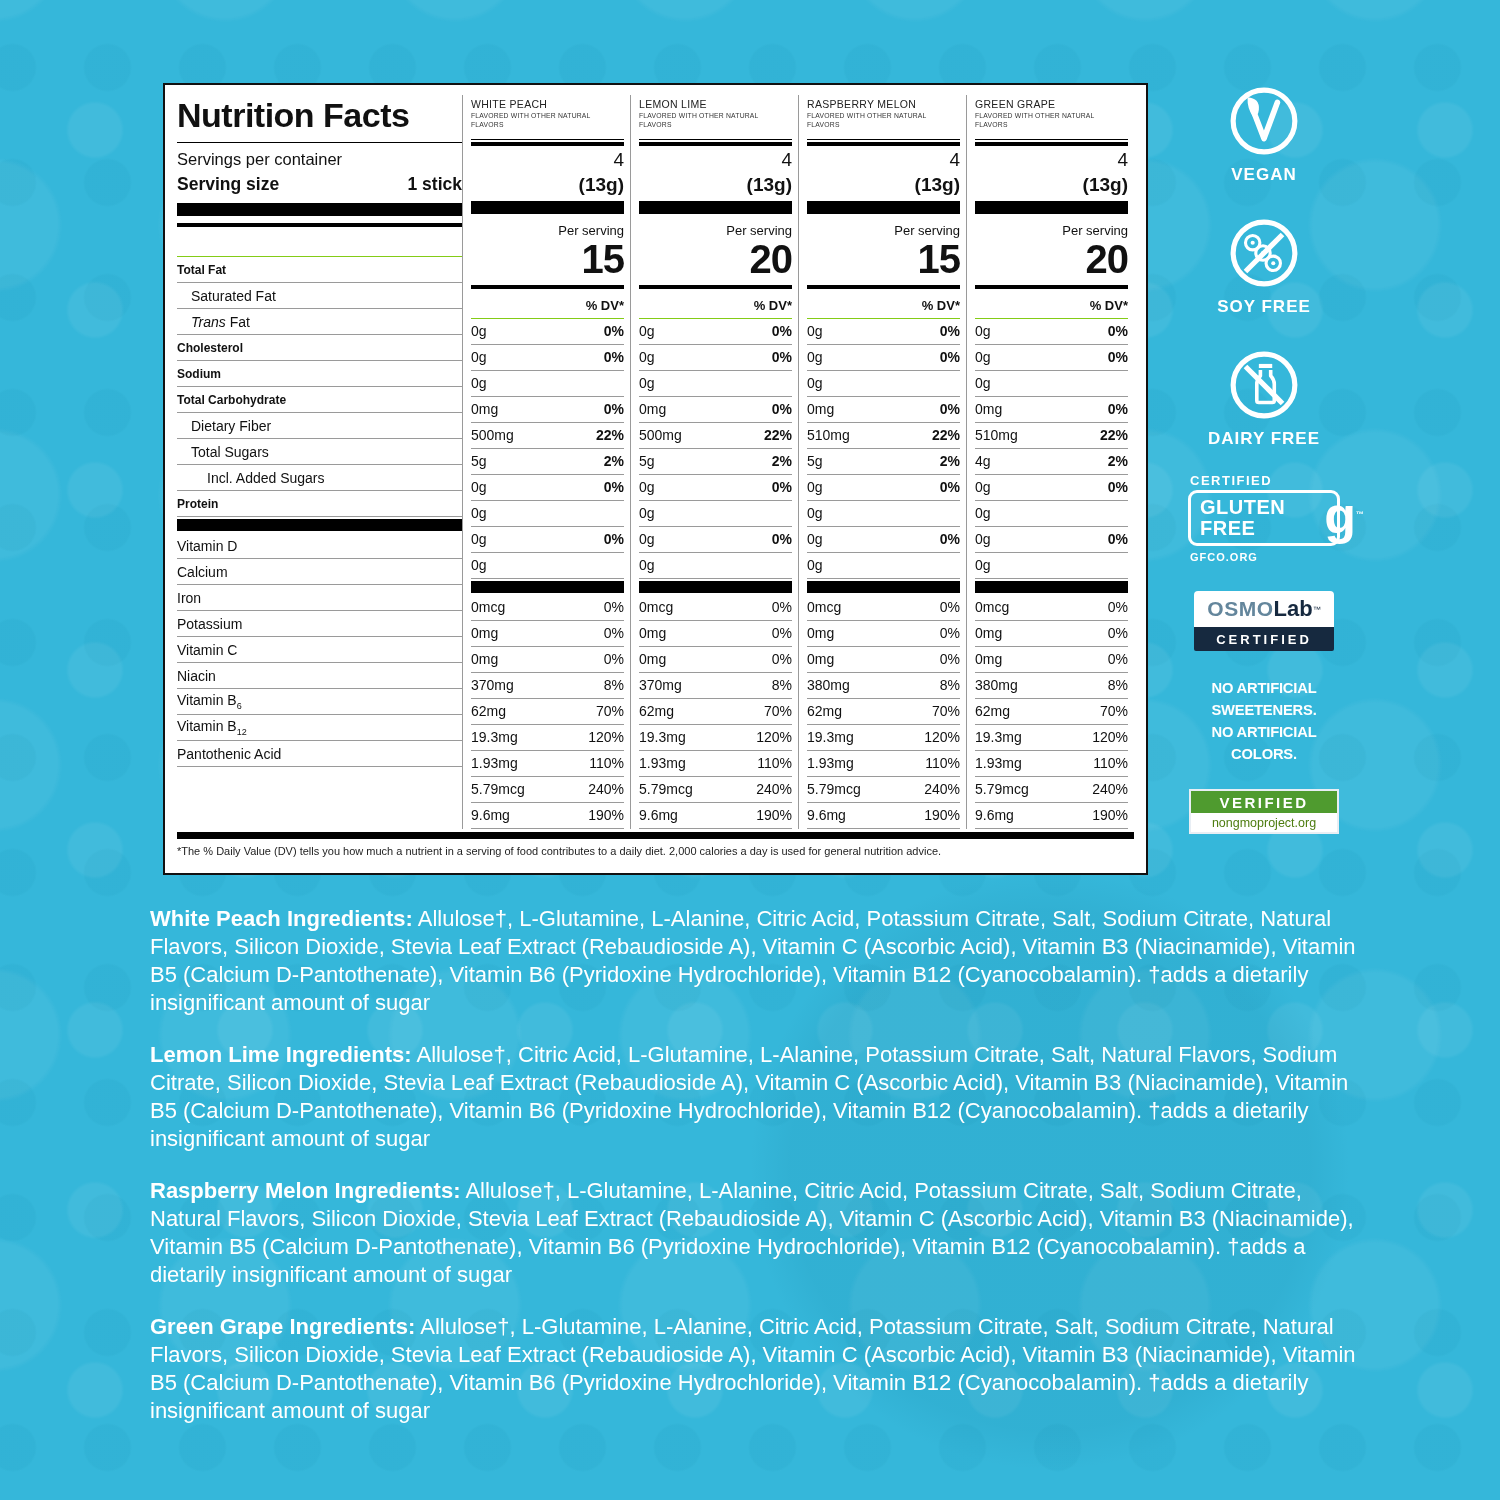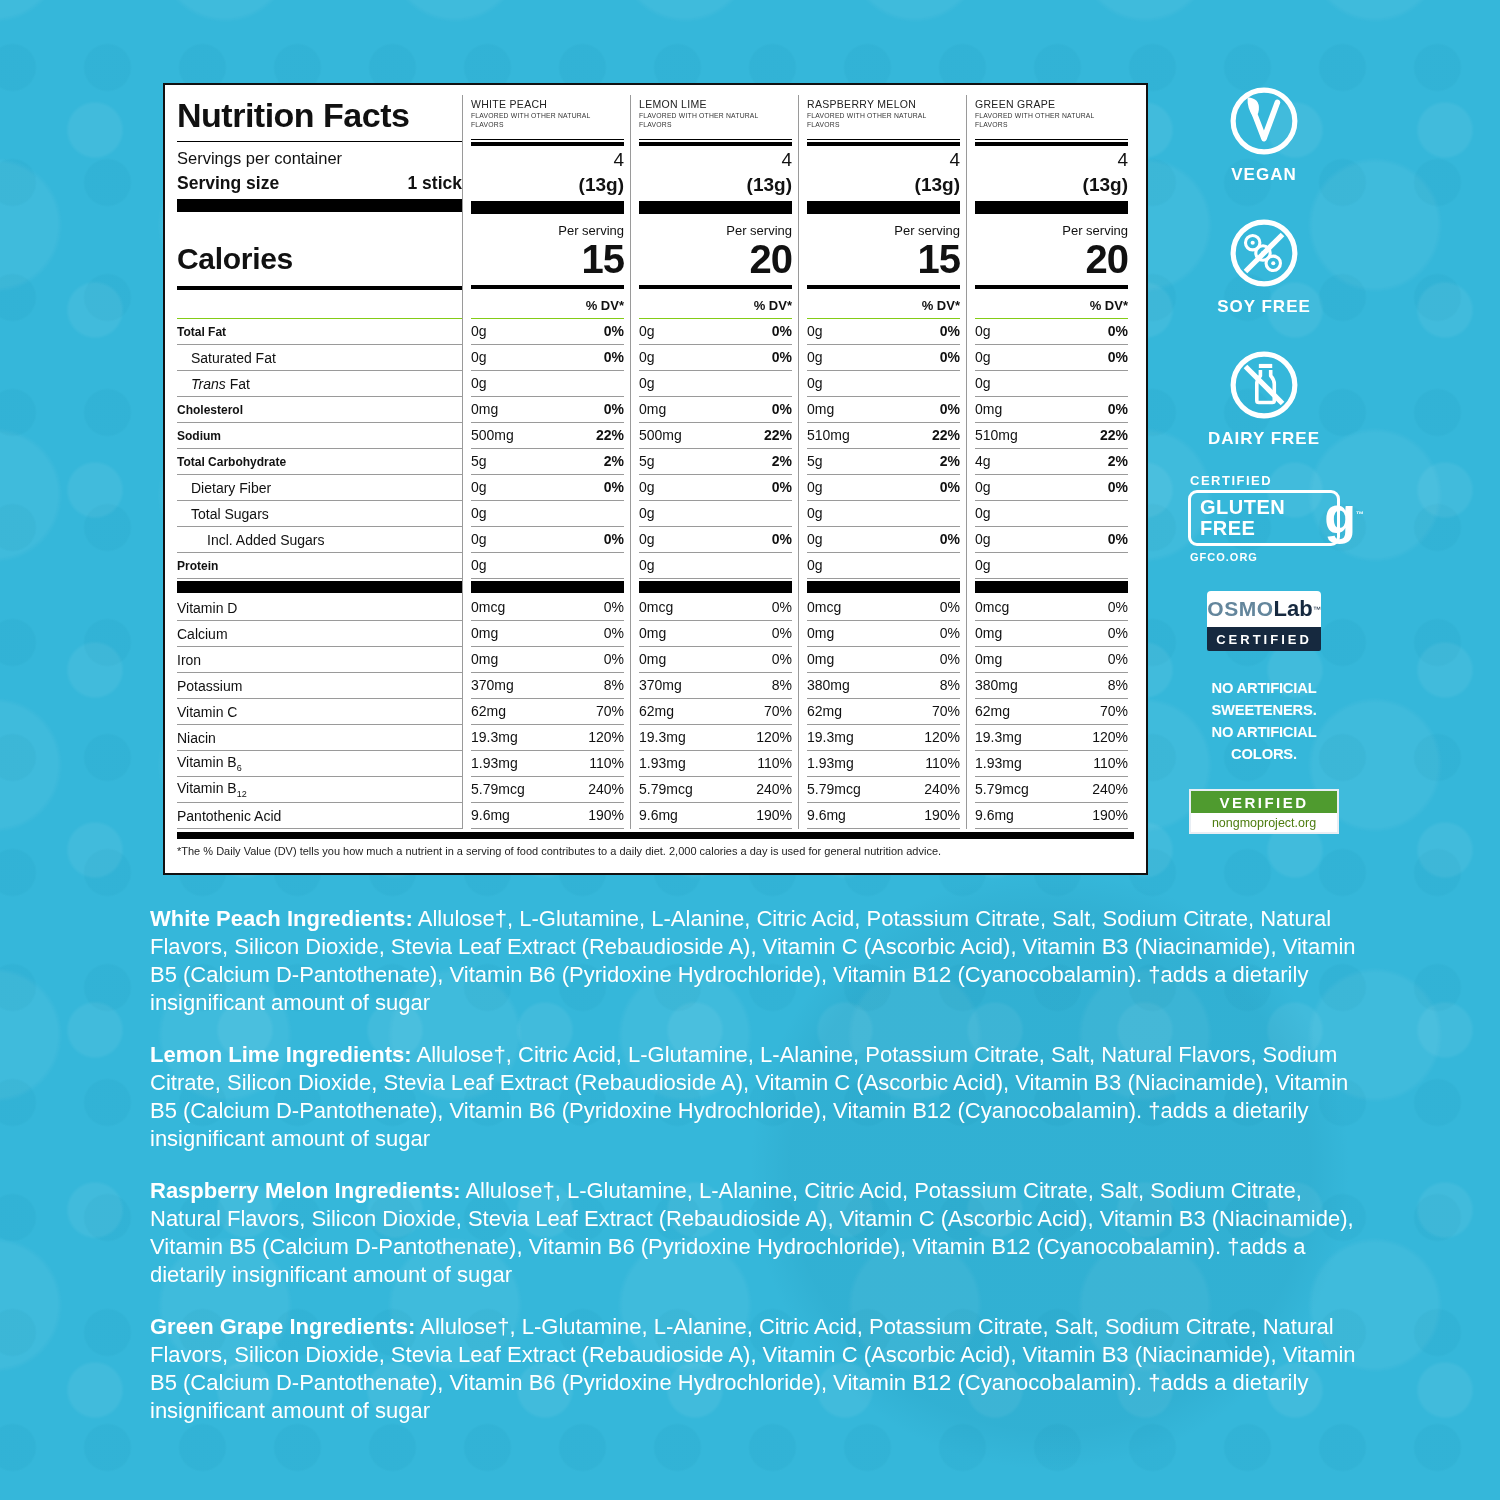--- a/index.html
+++ b/index.html
@@ -70,21 +70,21 @@
   .badge-label{font-size:17px;font-weight:800;letter-spacing:1px;margin-top:8px;text-align:center;}
   .icon-block{display:flex;flex-direction:column;align-items:center;}
   .gf-badge{margin-top:24px;width:152px;color:#fff;}
   .gf-cert{font-size:13px;font-weight:800;letter-spacing:1.5px;margin-left:2px;}
   .gf-box{border:3px solid #fff;border-radius:9px;margin-top:2px;display:flex;align-items:center;padding:4px 6px 4px 9px;gap:33px;}
   .gf-lines{display:flex;flex-direction:column;}
   .gf-l{font-size:20px;font-weight:800;letter-spacing:.5px;line-height:21px;}
   .gf-g{font-size:52px;font-weight:700;line-height:44px;margin-left:6px;margin-top:-6px;}
   .gf-tm{font-size:8px;vertical-align:top;}
   .gf-url{font-size:11px;font-weight:800;letter-spacing:1px;margin-top:5px;margin-left:2px;}
-  .osmo{margin-top:28px;width:114px;}
+  .osmo{margin-top:28px;width:140px;}
   .osmo-top{background:#fff;border-radius:4px 4px 0 0;height:36px;display:flex;align-items:center;justify-content:center;}
   .osmo-brand1{color:#64869c;font-weight:800;font-size:21px;letter-spacing:.5px;}
   .osmo-brand2{color:#16293f;font-weight:800;font-size:22px;}
   .osmo-tm{color:#16293f;font-size:8px;vertical-align:top;}
   .osmo-bot{background:#16293f;height:24px;display:flex;align-items:center;justify-content:center;font-size:13px;font-weight:700;letter-spacing:3px;border-radius:0 0 2px 2px;}
   .claims{margin-top:26px;text-align:center;font-size:15.5px;font-weight:800;line-height:22px;letter-spacing:-.2px;transform:scaleX(.95);width:180px;}
   .ngmo{margin-top:24px;width:150px;background:#fff;border:2px solid #e8eef4;box-sizing:border-box;}
   .ngmo-top{display:flex;height:72px;}
   .ngmo-sky{width:84px;background:#a9cdea;position:relative;overflow:hidden;}
   .ngmo-blue{flex:1;background:#1c4a80;display:flex;flex-direction:column;align-items:center;justify-content:center;line-height:16px;}
@@ -112,23 +112,20 @@
       <div class="h3 left">
         <div class="spc">Servings per container</div>
         <div class="ss-line">
           <span>Serving size</span>
           <span>1 stick</span>
         </div>
       </div>
       <div class="h4">
           <div class="bar13"></div>
         </div>
-      <div class="h5 left">
-        <div class="cal-label">Calories</div>
-      </div>
       <div class="h6">
           <div class="rule4"></div>
         </div>
       <div class="h7"></div>
       <div>
           <div class="row">
             <span class="lbl b">Total Fat</span>
           </div>
           <div class="row">
             <span class="lbl ind1">Saturated Fat</span>

